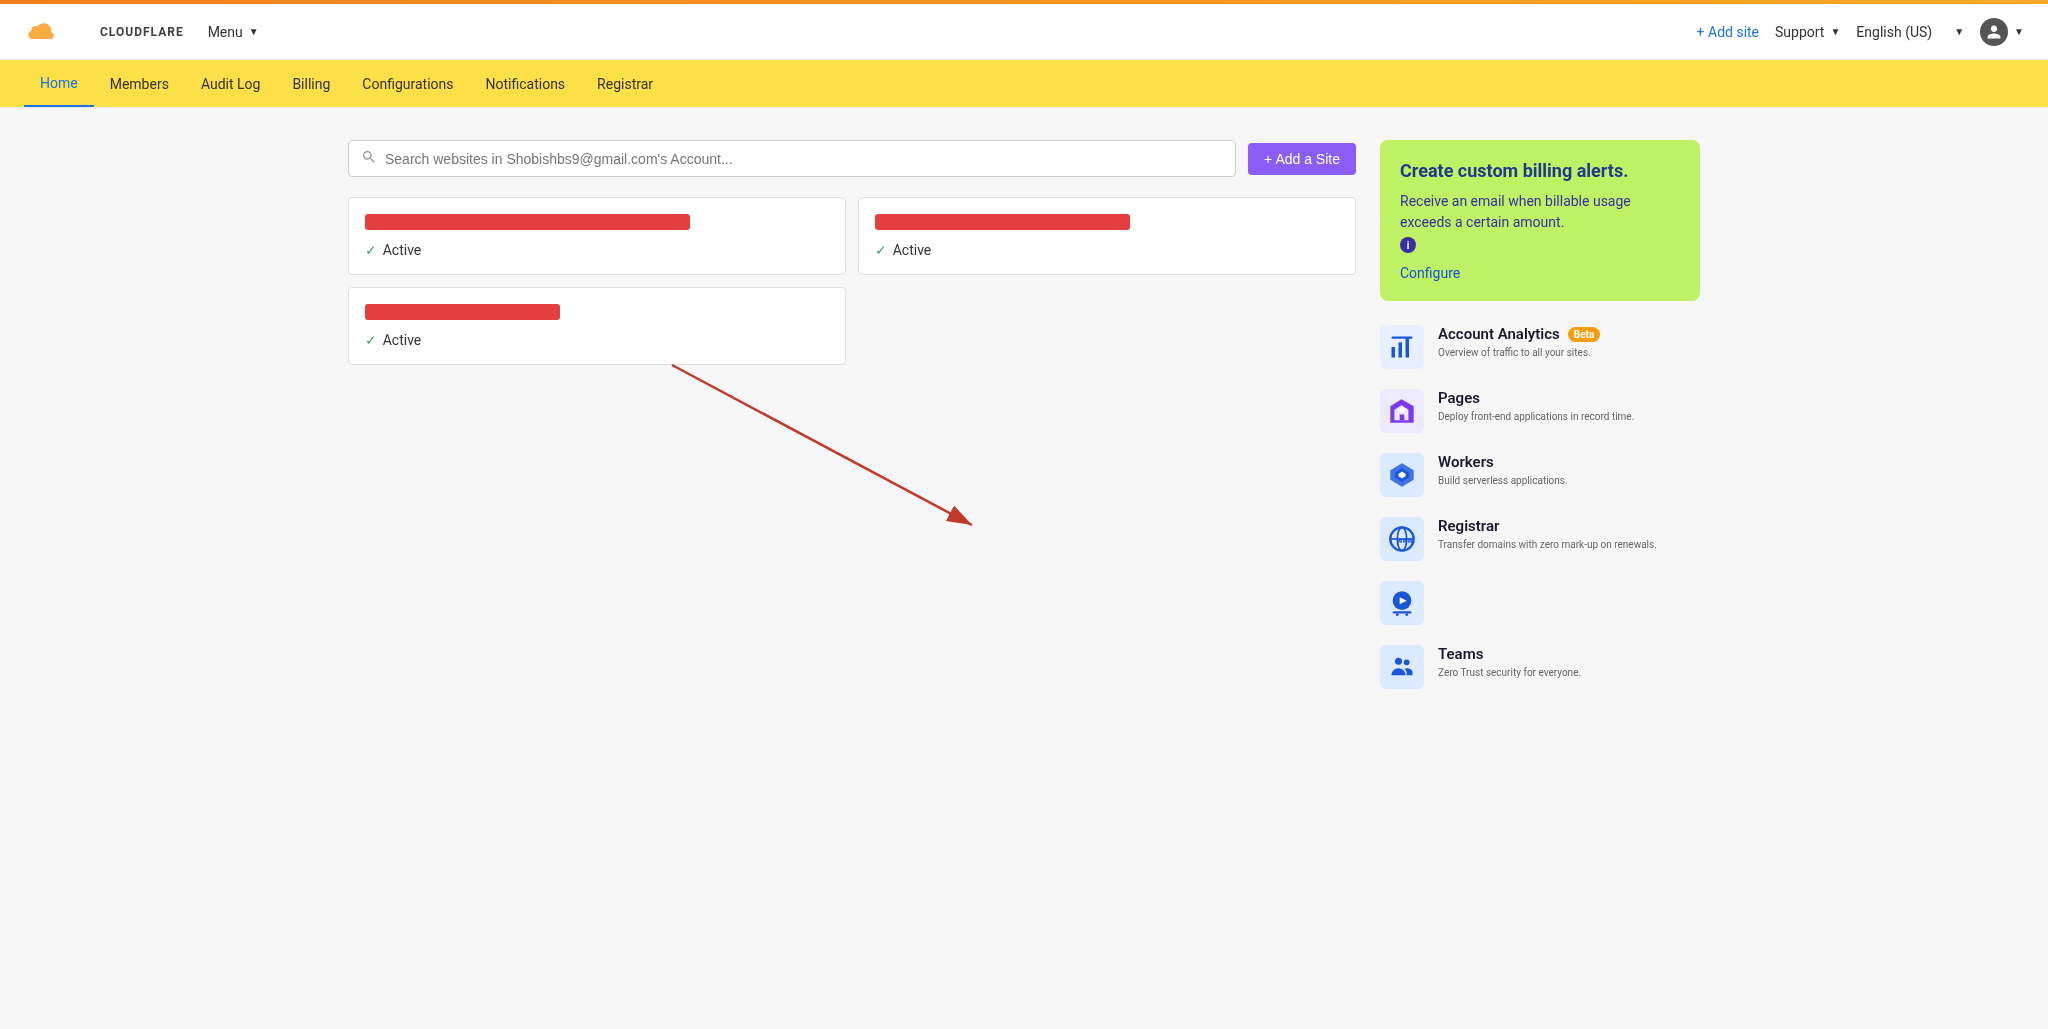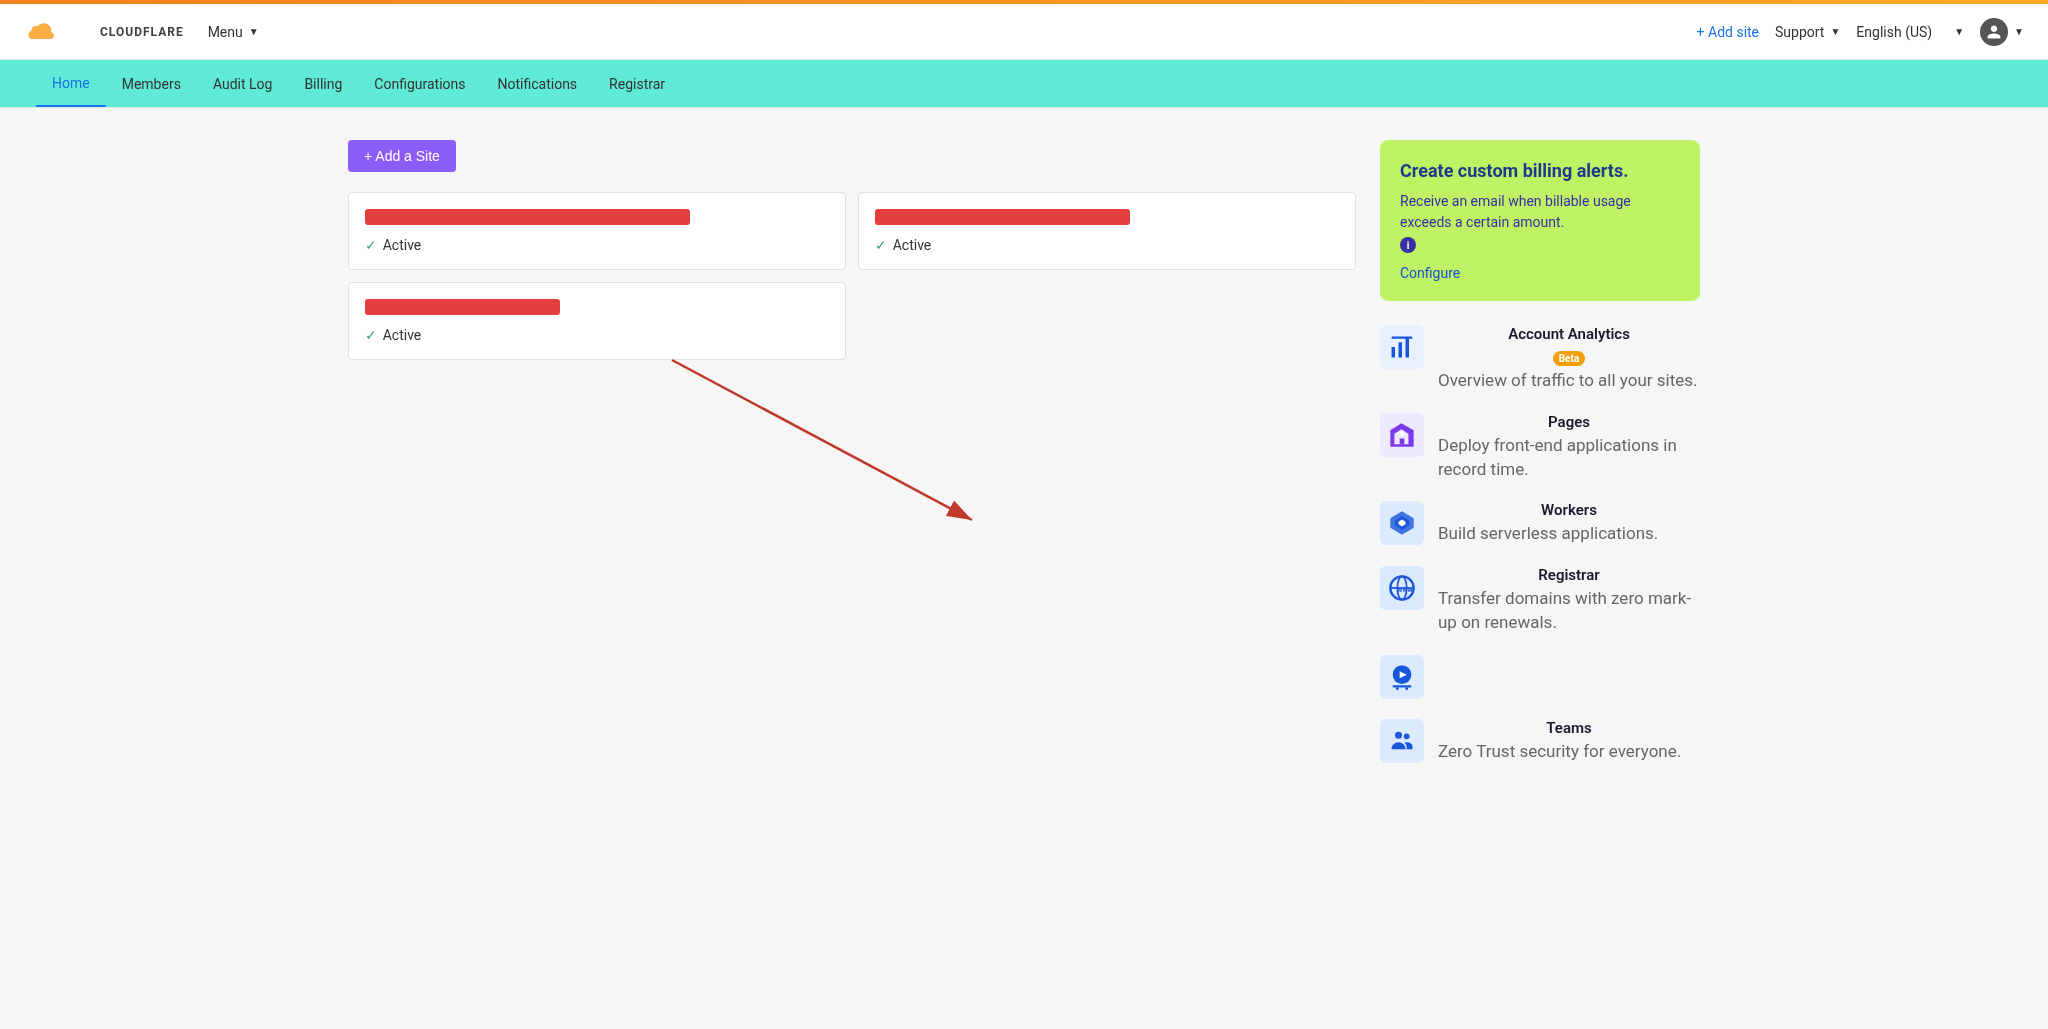--- a/index.html
+++ b/index.html
@@ -15,21 +15,21 @@
     .logo-text { font-size: 12px; font-weight: 700; color: #404040; letter-spacing: 1px; margin-left: 32px; }
     .menu-btn { display: flex; align-items: center; gap: 4px; font-size: 14px; color: #333; cursor: pointer; padding: 4px 8px; }
     .header-right { margin-left: auto; display: flex; align-items: center; gap: 16px; }
     .add-site-link { color: #1a73e8; font-size: 14px; cursor: pointer; display: flex; align-items: center; gap: 4px; }
     .support-btn { display: flex; align-items: center; gap: 4px; font-size: 14px; color: #333; cursor: pointer; }
     .lang-btn { display: flex; align-items: center; gap: 20px; font-size: 14px; color: #333; cursor: pointer; }
     .user-btn { display: flex; align-items: center; gap: 4px; font-size: 14px; color: #333; cursor: pointer; }
     .avatar-circle { width: 28px; height: 28px; border-radius: 50%; background: #555; display: flex; align-items: center; justify-content: center; color: #fff; font-size: 12px; }
 
     
-    .nav { background: #5eead4; border-bottom: 1px solid #e8e8e8; display: flex; align-items: center; padding: 0 36px; height: 48px; }
+    .nav { background: #fde047; border-bottom: 1px solid #e8e8e8; display: flex; align-items: center; padding: 0 24px; height: 48px; }
     .nav-item { padding: 14px 16px; font-size: 14px; color: #333; cursor: pointer; position: relative; }
     .nav-item.active { color: #1a73e8; border-bottom: 2px solid #1a73e8; }
 
     
     .main { display: flex; gap: 24px; padding: 32px 24px; max-width: 1400px; margin: 0 auto; }
 
     
     .left-col { flex: 1; }
 
     
@@ -58,24 +58,24 @@
     .billing-title { font-size: 18px; font-weight: 700; color: #1e3a8a; margin-bottom: 10px; }
     .billing-desc { font-size: 14px; color: #3730a3; line-height: 1.5; margin-bottom: 12px; display: flex; align-items: flex-start; gap: 4px; flex-wrap: wrap; }
     .info-icon { display: inline-flex; align-items: center; justify-content: center; width: 16px; height: 16px; border-radius: 50%; background: #3730a3; color: #fff; font-size: 10px; font-weight: 700; flex-shrink: 0; }
     .configure-link { color: #1d4ed8; font-size: 14px; cursor: pointer; text-decoration: none; display: inline-block; }
 
     
     .service-list { display: flex; flex-direction: column; gap: 20px; }
     .service-item { display: flex; align-items: flex-start; gap: 14px; cursor: pointer; }
     .service-icon { width: 44px; height: 44px; flex-shrink: 0; border-radius: 6px; display: flex; align-items: center; justify-content: center; }
     .service-info { flex: 1; }
-    .service-name-row { display: flex; align-items: center; gap: 8px; margin-bottom: 3px; flex-direction: column; }
+    .service-name-row { display: flex; align-items: center; gap: 8px; margin-bottom: 3px; }
     .service-name { font-size: 15px; font-weight: 600; color: #1a1a2e; }
     .beta-badge { background: #f59e0b; color: #fff; font-size: 10px; font-weight: 700; padding: 2px 6px; border-radius: 10px; }
-    .service-desc { font-size: 17px; color: #666; line-height: 1.4; }
+    .service-desc { font-size: 10px; color: #666; line-height: 1.4; }
 
     
     .icon-analytics { background: #e8f0fe; }
     .icon-pages { background: #ede9fe; }
     .icon-workers { background: #dbeafe; }
     .icon-registrar { background: #dbeafe; }
     .icon-stream { background: #dbeafe; }
     .icon-teams { background: #dbeafe; }
 
     .caret { font-size: 10px; margin-left: 2px; }
@@ -129,20 +129,28 @@
   <div class="nav-item">Configurations</div>
   <div class="nav-item">Notifications</div>
   <div class="nav-item">Registrar</div>
 </nav>
 
 <main class="main">
 
   <div class="left-col">
 
     <div class="search-row">
+      <div class="search-box">
+        <span class="search-icon-wrap">
+          <svg width="16" height="16" viewBox="0 0 24 24" fill="#999">
+              <path d="M15.5 14h-.79l-.28-.27A6.47 6.47 0 0 0 16 9.5 6.5 6.5 0 1 0 9.5 16c1.61 0 3.09-.59 4.23-1.57l.27.28v.79l5 4.99L20.49 19l-4.99-5zm-6 0C7.01 14 5 11.99 5 9.5S7.01 5 9.5 5 14 7.01 14 9.5 11.99 14 9.5 14z"></path>
+            </svg>
+        </span>
+        <input class="search-input" type="text" placeholder="Search websites in Shobishbs9@gmail.com's Account..." style="">
+      </div>
       <button class="add-site-btn">+ Add a Site</button>
     </div>
 
     <div class="sites-grid">
 
       <div class="site-card">
         <div class="site-name-bar" style="width: 70%;"></div>
         <div class="site-status">
           <span class="check-icon">✓</span>
           <span>Active</span>

